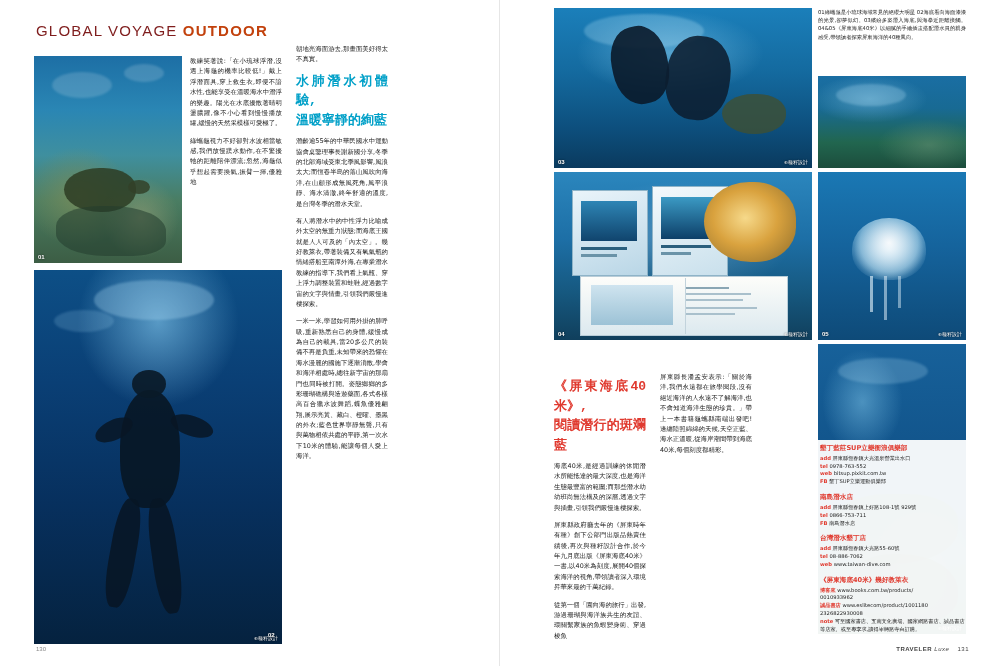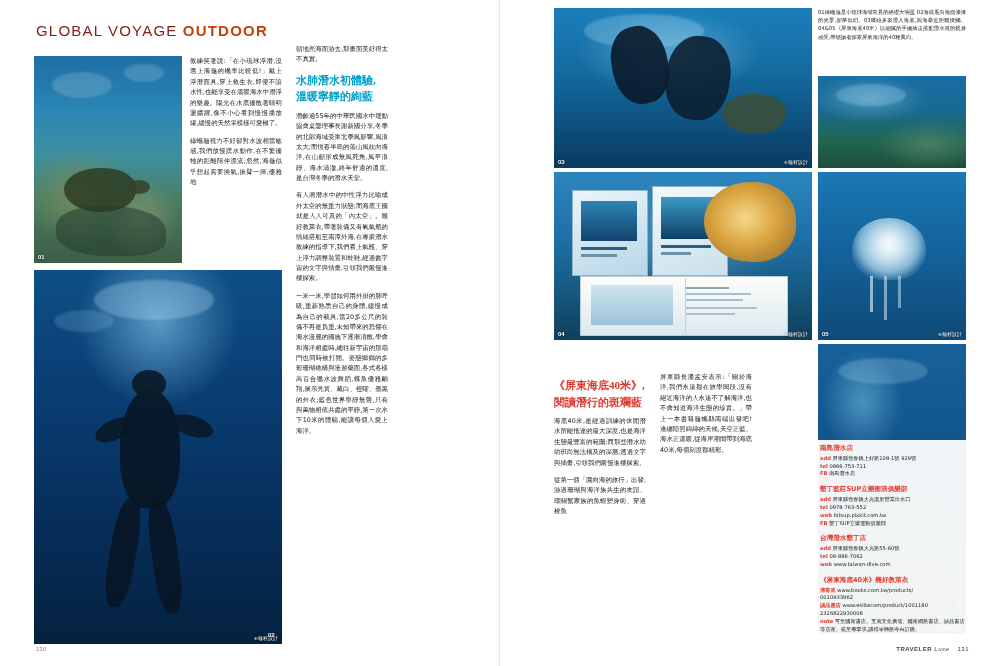--- a/index.html
+++ b/index.html
@@ -42,24 +42,24 @@
     font-size:6.4px;
     line-height:1.62;
     color:#1a1a1a;
     text-align:justify;
     font-family:"DejaVu Sans", sans-serif;
   }
   .col p{margin:4px 0 7px 0;}
   .subhead{
     color:#00a0c8;
     font-weight:bold;
-    font-size:11px;
+    font-size:13px;
     line-height:1.5;
     margin:0 0 6px 0;
-    font-family:Liberation Serif, serif;
+    font-family:Liberation Mono, monospace;
   }
   .subhead.red{color:#e03a2f;}
 
   
   .capblock{
     position:absolute;
     font-size:5.3px;
     line-height:1.55;
     color:#222;
     text-align:justify;
@@ -225,42 +225,43 @@
     <div class="silh" style="left:30px;top:210px;width:110px;height:70px;background:rgba(28,64,50,.65);border-radius:40% 52% 38% 46%;"></div>
     <div class="numr">⊕種籽設計</div>
   </div>
 
   <div class="capblock" style="left:818px;top:8px;width:148px;">01綠蠵龜是小琉球海域常見的絕纓大明星 02海底看向海面漆漆的光景,卻夢似幻。03繽紛多姿潛入海底,與海拳近距離接觸。04&amp;05《屏東海底40米》以細膩的手繪插畫搭配潛水員的親身感受,帶領讀者探索屏東海洋的40種風向。</div>
 
   <div class="col" style="left:554px;top:377px;width:92px;">
     <div class="subhead red" style="white-space:pre-line;">《屏東海底40米》,
 閱讀潛行的斑斕藍</div>
     <p>海底40米,是經過訓練的休閒潛水所能抵達的最大深度,也是海洋生態最豐富的範圍;而那些潛水幼幼班尚無法構及的深層,透過文字與插畫,引領我們嚴慢進樓探索。</p>
+    <p>屏東縣政府廳去年的《屏東時年有種》創下公部門出版品熱賣佳績後,再次與種籽設計合作,於今年九月底出版《屏東海底40米》一書,以40米為刻度,展開40個探索海洋的視角,帶領讀者深入環境昇華來最的千萬紀錄。</p>
     <p>從第一個「園向海的旅行」出發,游過珊瑚與海洋族共生的友誼、環關繫家族的魚蝦變身術、穿過梭魚</p>
   </div>
 
   <div class="col" style="left:660px;top:368px;width:92px;">
     <p>屏東縣長潘孟安表示:「關於海洋,我們永遠都在旅學閱段,沒有絕近海洋的人永遠不了解海洋,也不會知道海洋生態的珍貴。」帶上一本書籍龜蠵縣南端出發吧!邊纏陸照綿綿的天候,天空正藍、海水正溫暖,從海岸潮間帶到海底40米,每個刻度都精彩。</p>
   </div>
 
   <div class="infobox" style="left:818px;top:440px;width:148px;background:rgba(255,255,255,.94);padding:4px 2px;">
-
-    <div class="binfo">
-      <div class="title">南島潛水店</div>
-      <div class="line"><span class="k">add</span> <span>屏東縣恆春鎮上好路108-1號 929號</span></div>
-      <div class="line"><span class="k">tel</span> <span>0866-753-711</span></div>
-      <div class="line"><span class="k">FB</span> <span>南島潛水店</span></div>
-    </div>
 
     <div class="binfo">
       <div class="title">墾丁藍莊SUP立樂衝浪俱樂部</div>
       <div class="line"><span class="k">add</span> <span>屏東縣恆春鎮大光溫泉營業出水口</span></div>
       <div class="line"><span class="k">tel</span> <span>0978-763-552</span></div>
       <div class="line"><span class="k">web</span> <span>bitsup.pixkit.com.tw</span></div>
       <div class="line"><span class="k">FB</span> <span>墾丁SUP立樂運動俱樂部</span></div>
+    </div>
+
+    <div class="binfo">
+      <div class="title">南島潛水店</div>
+      <div class="line"><span class="k">add</span> <span>屏東縣恆春鎮上好路108-1號 929號</span></div>
+      <div class="line"><span class="k">tel</span> <span>0866-753-711</span></div>
+      <div class="line"><span class="k">FB</span> <span>南島潛水店</span></div>
     </div>
 
     <div class="binfo">
       <div class="title">台灣潛水墾丁店</div>
       <div class="line"><span class="k">add</span> <span>屏東縣恆春鎮大光路55-60號</span></div>
       <div class="line"><span class="k">tel</span> <span>08-886-7062</span></div>
       <div class="line"><span class="k">web</span> <span>www.taiwan-dive.com</span></div>
     </div>
 
     <div class="binfo">

